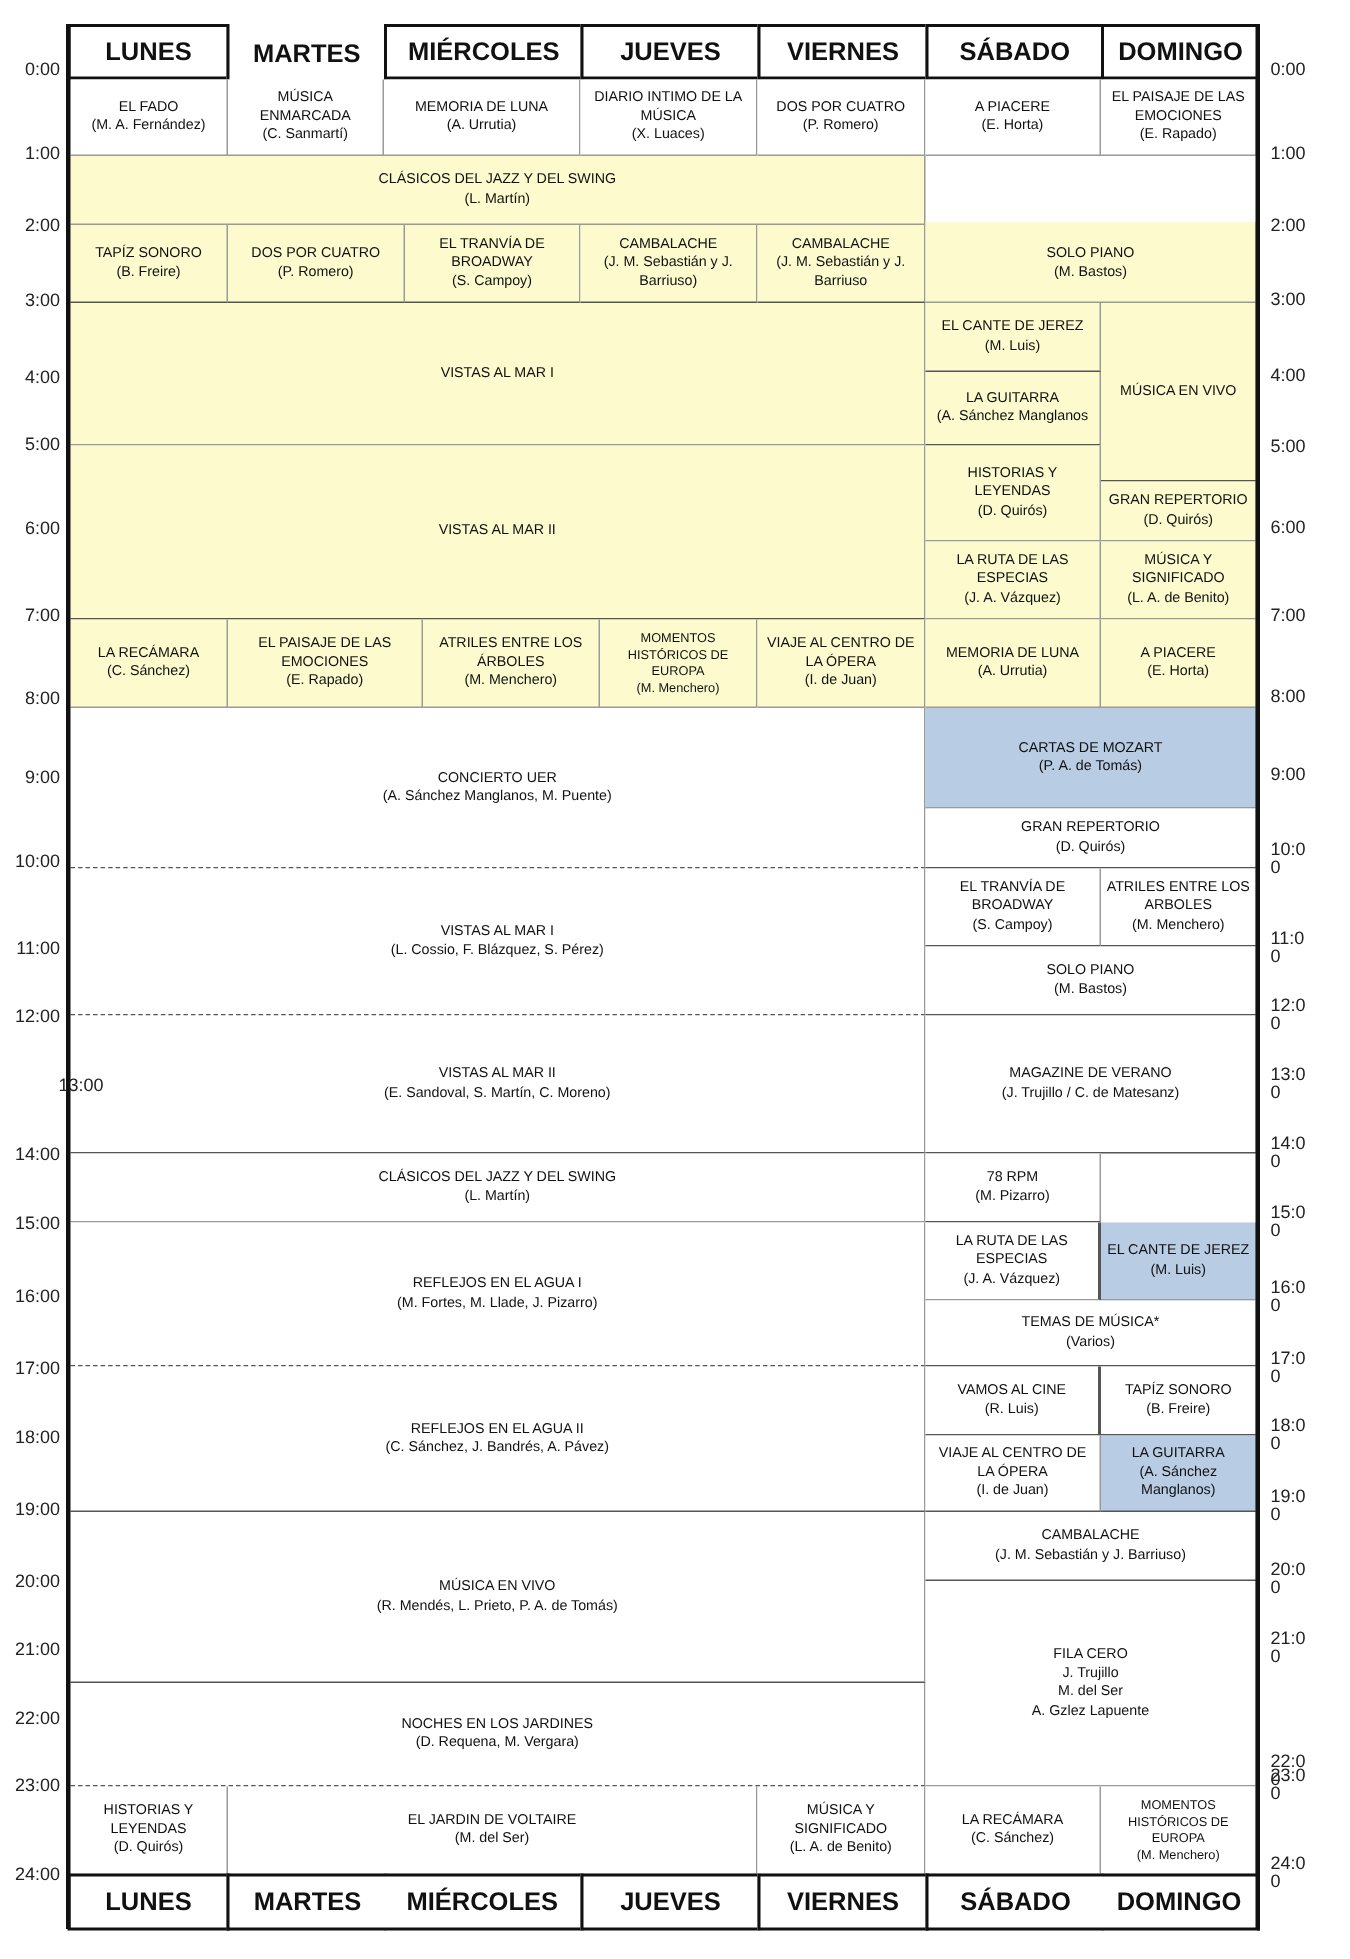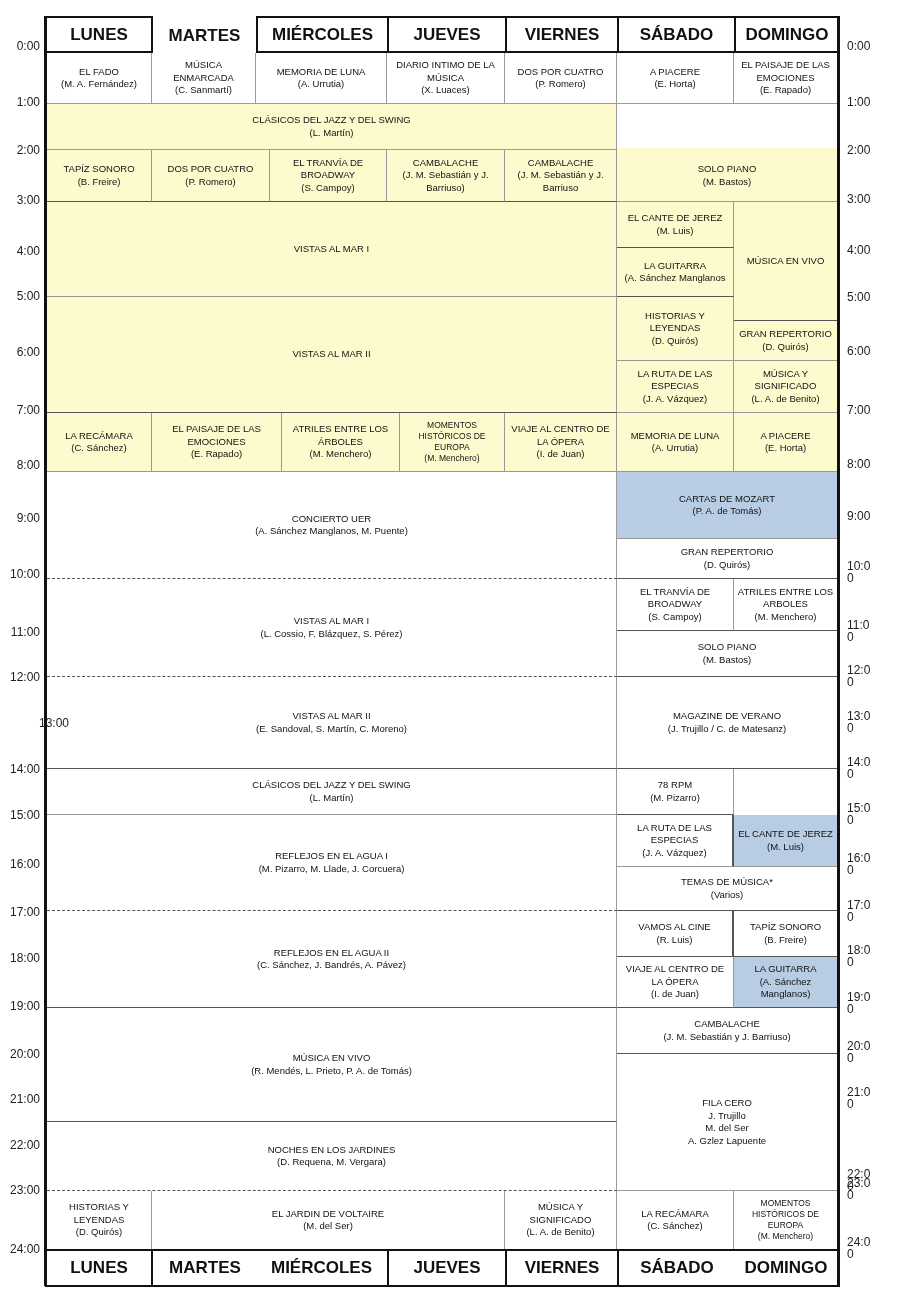--- a/index.html
+++ b/index.html
@@ -191,21 +191,21 @@
   <div class="cell white solid-dark-bottom" style="left:47px;top:677px;width:570px;height:92px;">
       <span class="t">VISTAS AL MAR II</span>
       <span class="a">(E. Sandoval, S. Martín, C. Moreno)</span>
     </div>
   <div class="cell white" style="left:47px;top:769px;width:570px;height:46px;">
       <span class="t">CLÁSICOS DEL JAZZ Y DEL SWING</span>
       <span class="a">(L. Martín)</span>
     </div>
   <div class="cell white dash-bottom" style="left:47px;top:815px;width:570px;height:96px;">
       <span class="t">REFLEJOS EN EL AGUA I</span>
-      <span class="a">(M. Pizarro, M. Llade, J. Corcuera)</span>
+      <span class="a">(M. Fortes, M. Llade, J. Pizarro)</span>
     </div>
   <div class="cell white solid-dark-bottom" style="left:47px;top:911px;width:570px;height:97px;">
       <span class="t">REFLEJOS EN EL AGUA II</span>
       <span class="a">(C. Sánchez, J. Bandrés, A. Pávez)</span>
     </div>
   <div class="cell white solid-dark-bottom" style="left:47px;top:1008px;width:570px;height:114px;">
       <span class="t">MÚSICA EN VIVO</span>
       <span class="a">(R. Mendés, L. Prieto, P. A. de Tomás)</span>
     </div>
   <div class="cell white dash-bottom" style="left:47px;top:1122px;width:570px;height:69px;">

